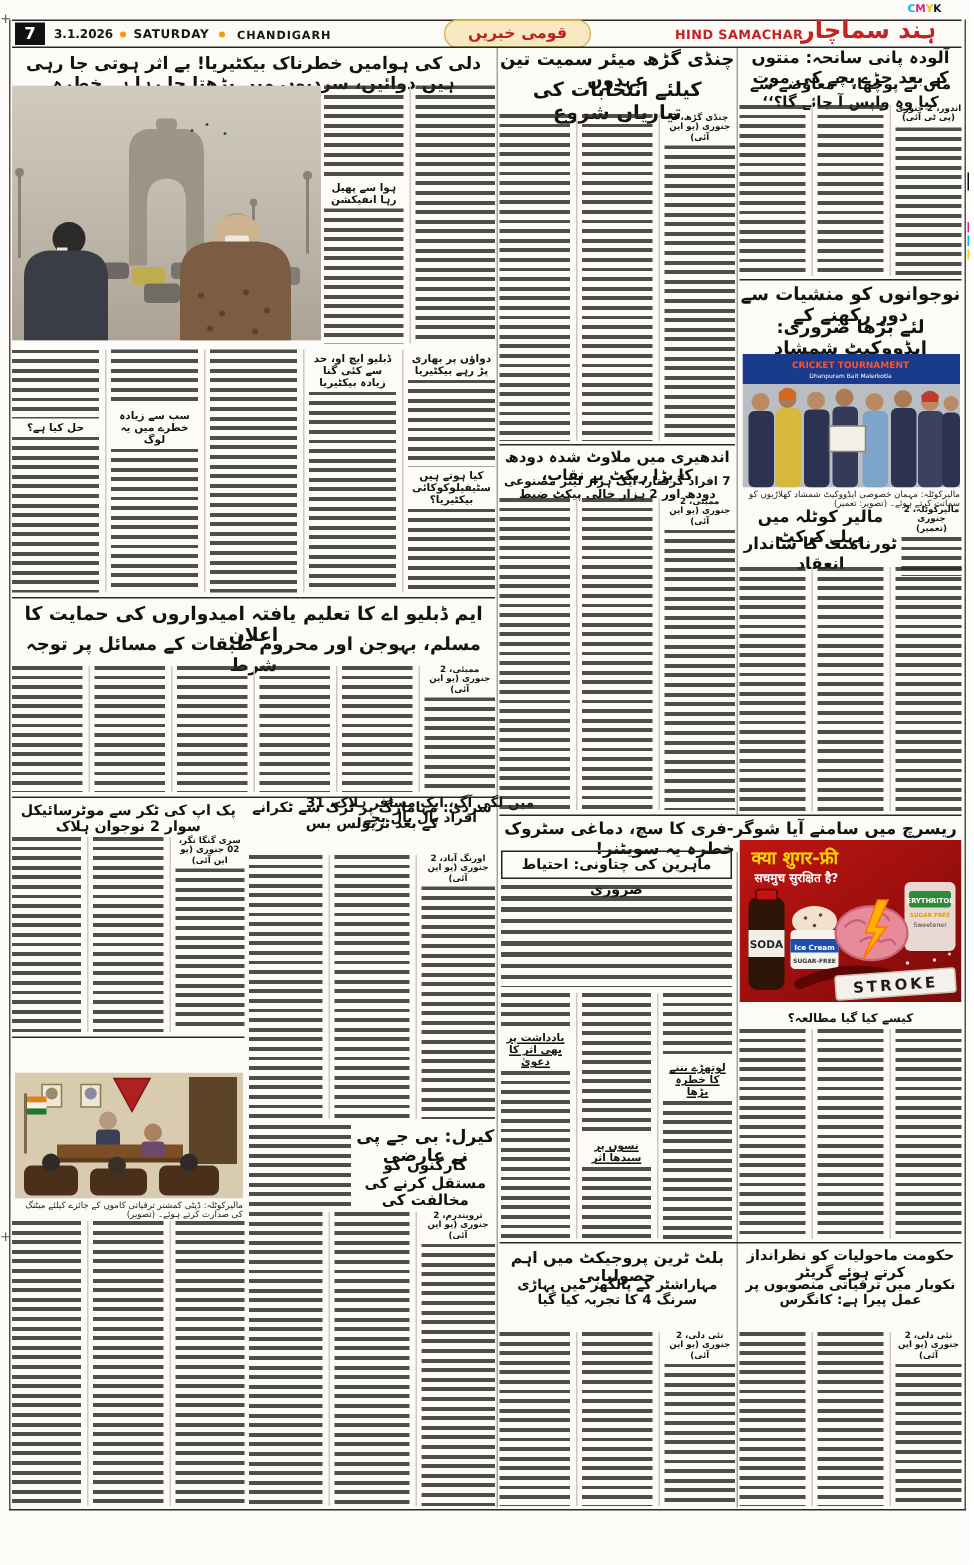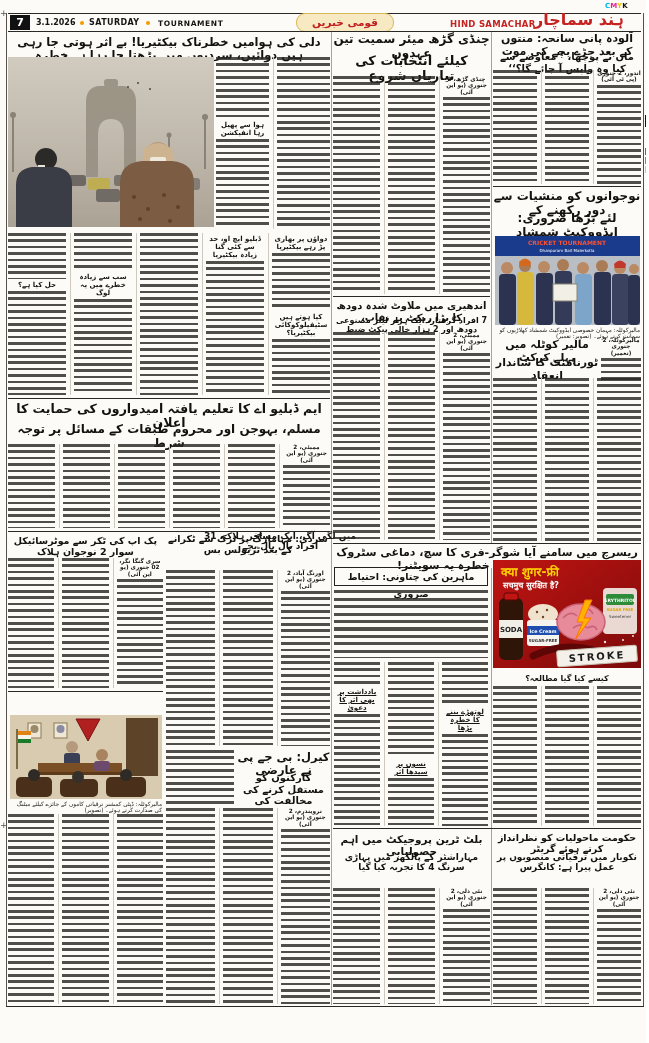--- a/index.html
+++ b/index.html
@@ -40,21 +40,21 @@
   <div class="abs line" style="left:8px;top:13px;width:633px;"></div>
   <div class="abs vline" style="left:6px;top:13px;height:993px;background:#55504a;"></div>
   <div class="abs vline" style="left:643px;top:13px;height:993px;background:#55504a;"></div>
   <div class="abs line" style="left:6px;top:1006px;width:638px;"></div>
 
   <div class="abs" style="left:10px;top:15px;width:20px;height:15px;background:#111;color:#fff;font-weight:bold;font-size:11px;text-align:center;line-height:15px;">7</div>
   <div class="abs" style="left:36px;top:18px;font-size:8px;font-weight:bold;">3.1.2026</div>
   <div class="abs dot" style="left:80px;top:21px;"></div>
   <div class="abs" style="left:89px;top:18px;font-size:8px;font-weight:bold;letter-spacing:.4px;">SATURDAY</div>
   <div class="abs dot" style="left:146px;top:21px;"></div>
-  <div class="abs" style="left:158px;top:18.5px;font-size:7.5px;font-weight:bold;letter-spacing:.6px;">TOURNAMENT</div>
+  <div class="abs" style="left:158px;top:18.5px;font-size:7.5px;font-weight:bold;letter-spacing:.6px;">CHANDIGARH</div>
   <div class="abs" style="left:296px;top:13px;width:96px;height:17px;background:#f7e9c2;border:1px solid #d8b95a;border-radius:9px;color:#c02020;font-weight:bold;font-size:10.5px;text-align:center;line-height:16px;direction:rtl;">قومی خبریں</div>
   <div class="abs red" style="left:450px;top:19px;font-size:8.5px;font-weight:bold;letter-spacing:.3px;">HIND SAMACHAR</div>
   <div class="abs red" style="left:520px;top:10px;width:118px;font-size:16px;font-weight:bold;text-align:center;direction:rtl;">ہند سماچار</div>
   <div class="abs line" style="left:8px;top:31px;width:633px;"></div>
 
   <div class="abs vline" style="left:331px;top:32px;height:973px;"></div>
   <div class="abs vline" style="left:491px;top:32px;height:511px;"></div>
   <div class="abs vline" style="left:491px;top:568px;height:437px;"></div>
 
   <div class="abs hl" style="left:9px;top:36px;width:320px;font-size:11.5px;">دلی کی ہوامیں خطرناک بیکٹیریا! بے اثر ہوتی جا رہی ہیں دوائیں، سردیوں میں بڑھتا جا رہا ہے خطرہ</div>

